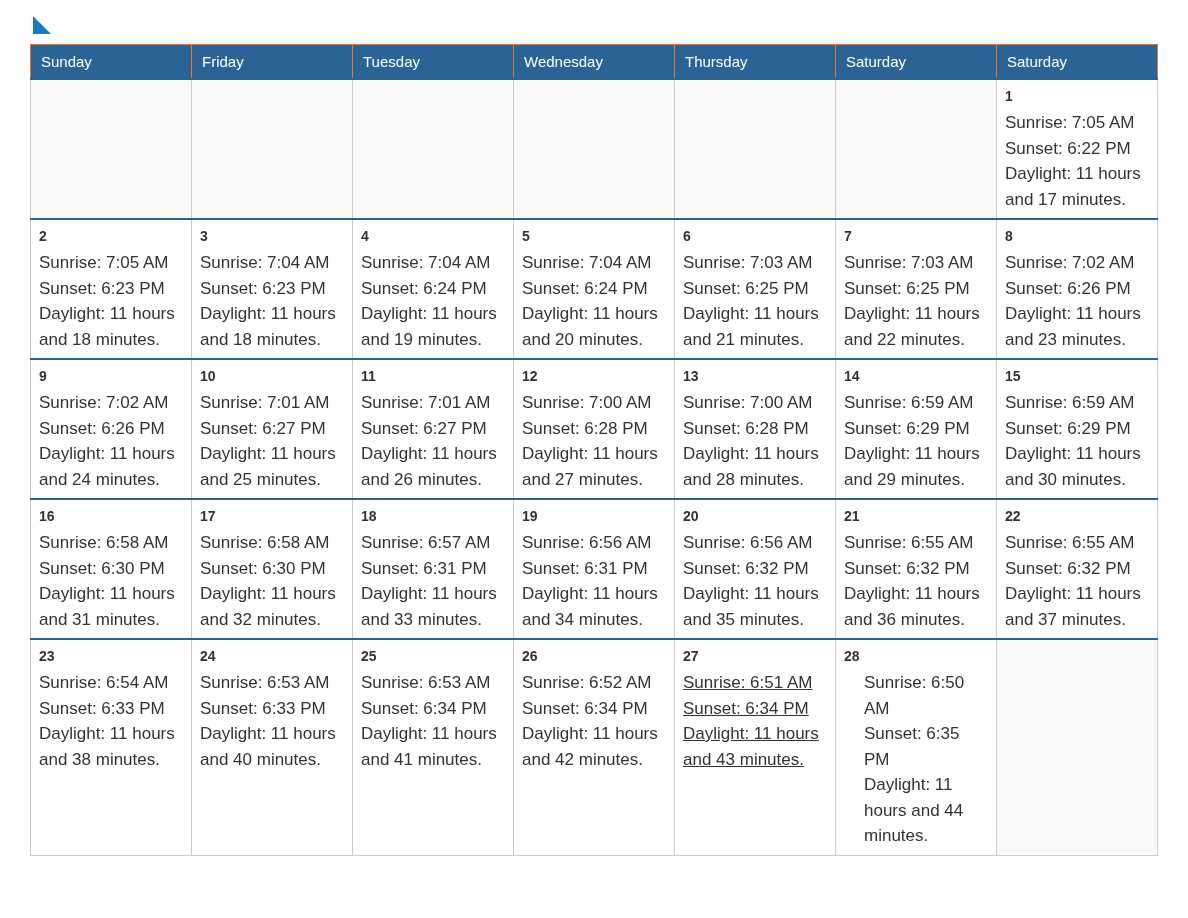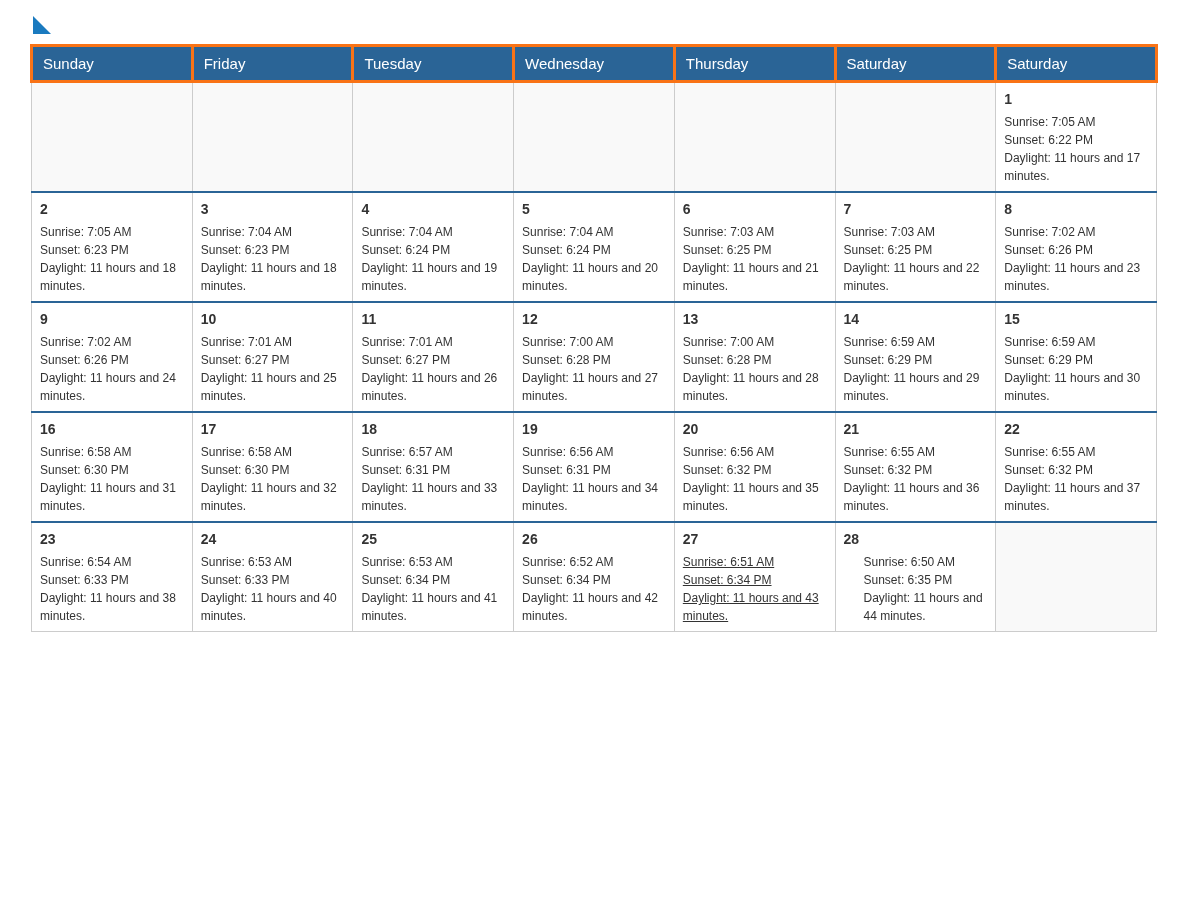--- a/index.html
+++ b/index.html
@@ -45,21 +45,21 @@
       border-collapse: collapse;
       margin-top: 10px;
     }
     .calendar thead tr th {
       background-color: #2a6496;
       color: #fff;
       font-size: 15px;
       font-weight: normal;
       padding: 8px 10px;
       text-align: left;
-      border: 3px solid #f97316;
+      border: 1px solid #f97316;
     }
     .calendar tbody tr td {
       vertical-align: top;
       border: 1px solid #ccc;
       padding: 6px 8px;
       min-height: 90px;
       width: 14.28%;
       font-size: 12px;
       color: #333;
       line-height: 1.5;
@@ -67,21 +67,21 @@
     .calendar tbody tr {
       border-top: 2px solid #2a6496;
     }
     .day-number {
       font-size: 14px;
       font-weight: bold;
       display: block;
       margin-bottom: 3px;
     }
     .day-info {
-      font-size: 12px;
+      font-size: 17px;
       color: #333;
       line-height: 1.5;
     }
     .empty-cell {
       background-color: #f9f9f9;
     }
     .logo-wrapper {
       display: flex;
       flex-direction: column;
       align-items: flex-start;

